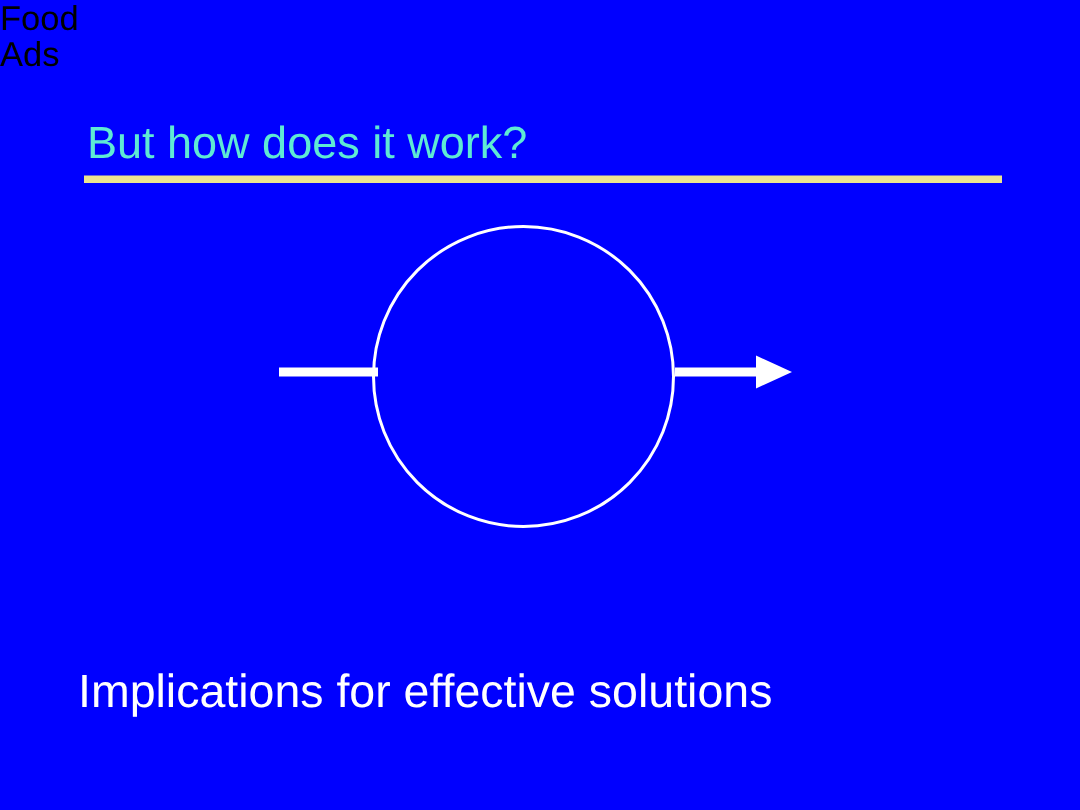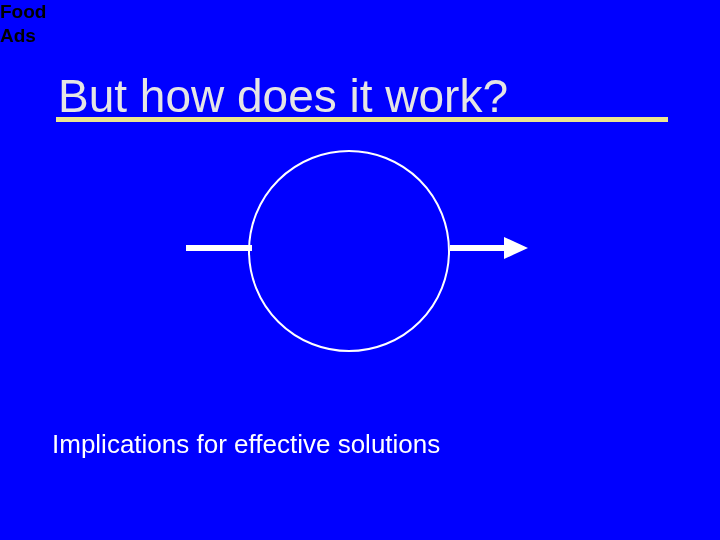--- a/index.html
+++ b/index.html
@@ -14,23 +14,23 @@
     background: #0000ff;
     overflow: hidden;
     font-family: "Liberation Sans", sans-serif;
   }
 
   
   #slide-title {
     position: absolute;
     left: 58px;
     top: 76px;
-    font-size: 46px;
+    font-size: 30px;
     line-height: 40px;
-    color: #e5e5e5;
+    color: #5eead4;
     white-space: nowrap;
     letter-spacing: 0px;
   }
   #title-rule {
     position: absolute;
     left: 56px;
     top: 117px;
     width: 612px;
     height: 5px;
     background: #ece58f;
@@ -44,23 +44,22 @@
     width: 720px;
     height: 540px;
   }
 
   #food-ads-node {
     left: 81px;
     top: 210px;
     width: 105px;
     height: 76px;
     border-radius: 13px;
-    font-size: 19px;
+    font-size: 23px;
     line-height: 24px;
-    font-weight: bold;
   }
 
   #unhealthy-diet-node {
     left: 526px;
     top: 211px;
     width: 140px;
     height: 78px;
     border-radius: 50%;
     font-size: 19px;
     line-height: 24px;
@@ -110,24 +109,24 @@
     left: 450px;
     top: 232px;
     width: 80px;
     height: 32px;
   }
 
   
   #body-text {
     position: absolute;
     left: 52px;
-    top: 422px;
+    top: 438px;
     width: 620px;
     color: #ffffff;
-    font-size: 26px;
+    font-size: 31px;
     line-height: 45px;
   }
   #body-text .line {
     white-space: nowrap;
   }
 </style>
 </head>
 <body>
 
 <div id="slide">

